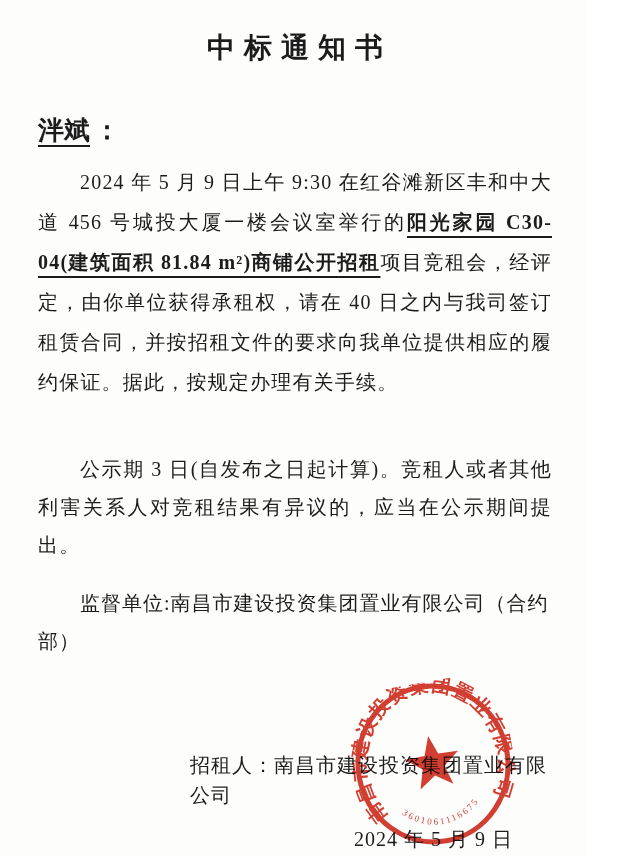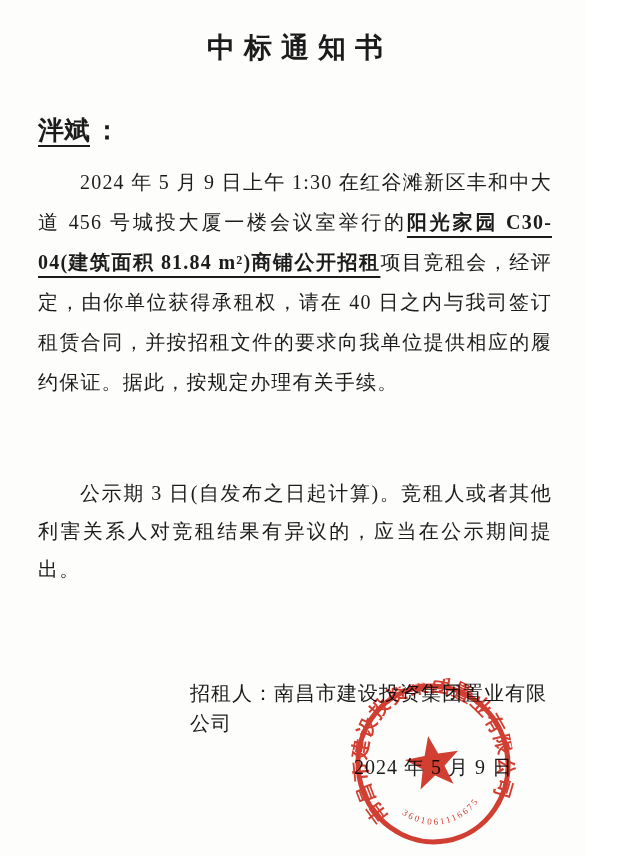--- a/index.html
+++ b/index.html
@@ -57,21 +57,21 @@
     line-height:30px;
     letter-spacing:1px;
   }
   .result-line .value {
     display:inline-block;
     border-bottom:2px solid #1c1c1c;
     padding:0 18px 4px 10px;
   }
 
   .para2 {
-    margin-top:72px;
+    margin-top:48px;
     font-size:20px;
     line-height:38px;
     letter-spacing:1.2px;
     text-align:justify;
     text-indent:42px;
   }
   .meta-line {
     font-size:20px;
     line-height:38px;
     letter-spacing:1px;
@@ -107,25 +107,26 @@
 </head>
 <body>
 
 <div class="page">
   <div class="content">
 
     <div class="doc-title">中标通知书</div>
 
     <div class="addressee"><span class="name">泮斌</span><span>：</span></div>
 
-    <p class="para"><span>2024 年 5 月 9 日上午 1:30 在红谷滩新区丰和中大道 456 号城投大厦一楼会议室举行的</span><span class="hl">阳光家园 C30-04(建筑面积 81.84 m²)商铺公开招租</span><span>项目竞租会，经评定，由你单位获得承租权，请在 40 日之内与我司签订租赁合同，并按招租文件的要求向我单位提供相应的履约保证。据此，按规定办理有关手续。</span></p>
+    <p class="para"><span>2024 年 5 月 9 日上午 9:30 在红谷滩新区丰和中大道 456 号城投大厦一楼会议室举行的</span><span class="hl">阳光家园 C30-04(建筑面积 81.84 m²)商铺公开招租</span><span>项目竞租会，经评定，由你单位获得承租权，请在 40 日之内与我司签订租赁合同，并按招租文件的要求向我单位提供相应的履约保证。据此，按规定办理有关手续。</span></p>
 
 
     <p class="para2">公示期 3 日(自发布之日起计算)。竞租人或者其他利害关系人对竞租结果有异议的，应当在公示期间提出。</p>
 
+    <div class="meta-line">监督单位:南昌市建设投资集团置业有限公司（合约部）</div>
 
     <div class="issuer-line"><span>招租人：</span><span>南昌市建设投资集团置业有限公司</span></div>
 
     <div class="date-line">2024 年 5 月 9 日</div>
   </div>
 
   <div class="seal">
     <svg viewBox="0 0 160 160" xmlns="http://www.w3.org/2000/svg">
       <ellipse cx="80" cy="80" rx="74" ry="77" fill="none" stroke-width="5" stroke="#d02e20"></ellipse>
       <path id="sealArcTop" d="M 22.8 116 A 66 72 0 1 1 137.2 116" fill="none"></path>

